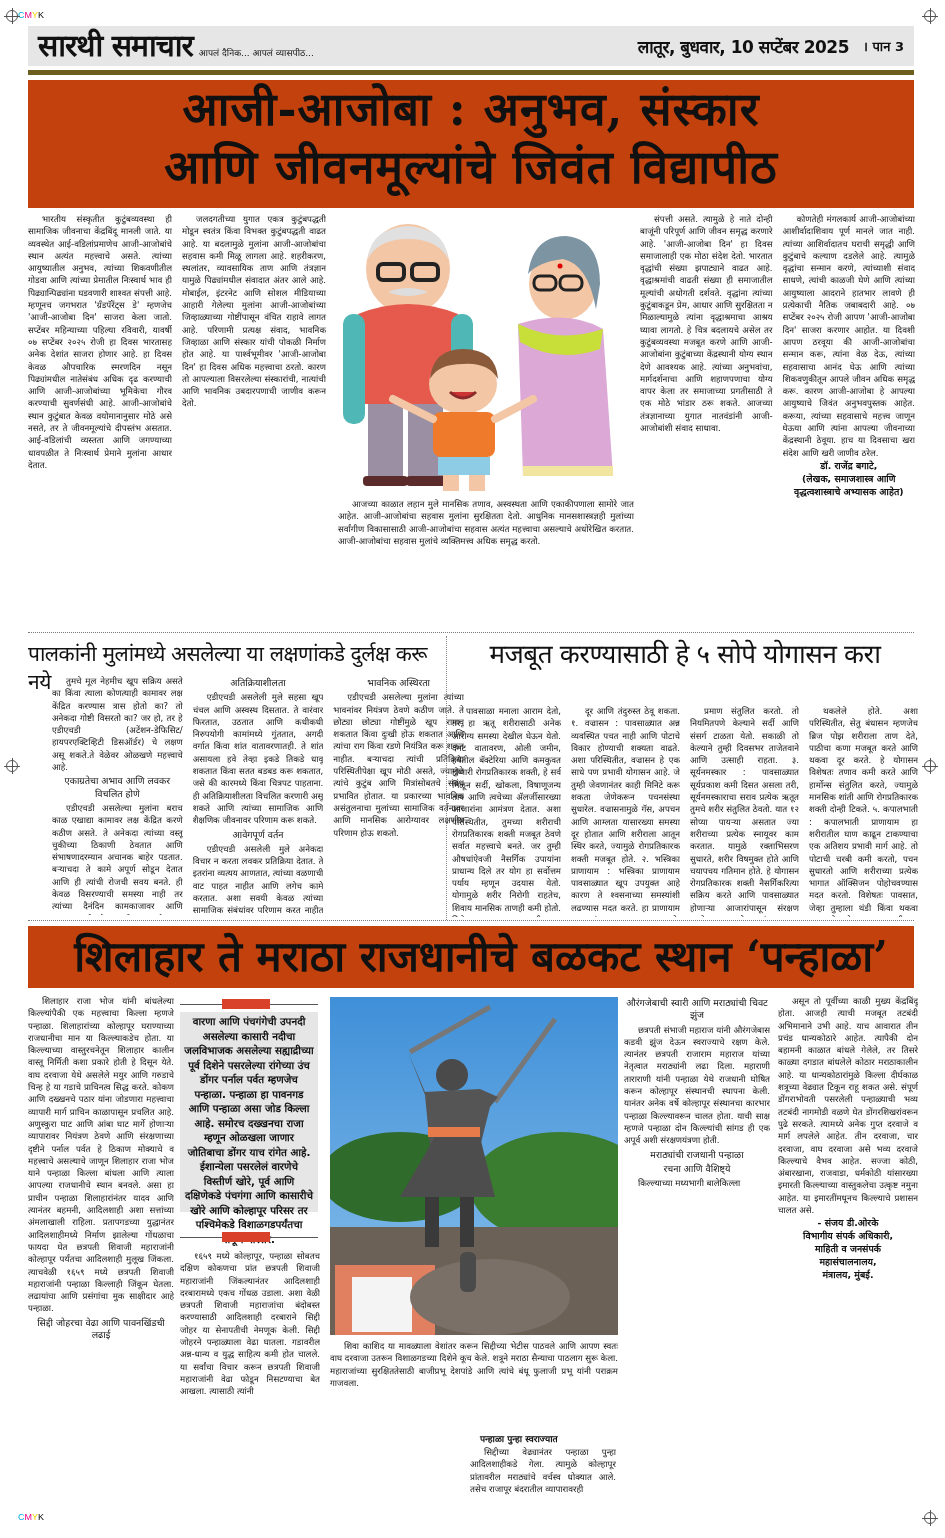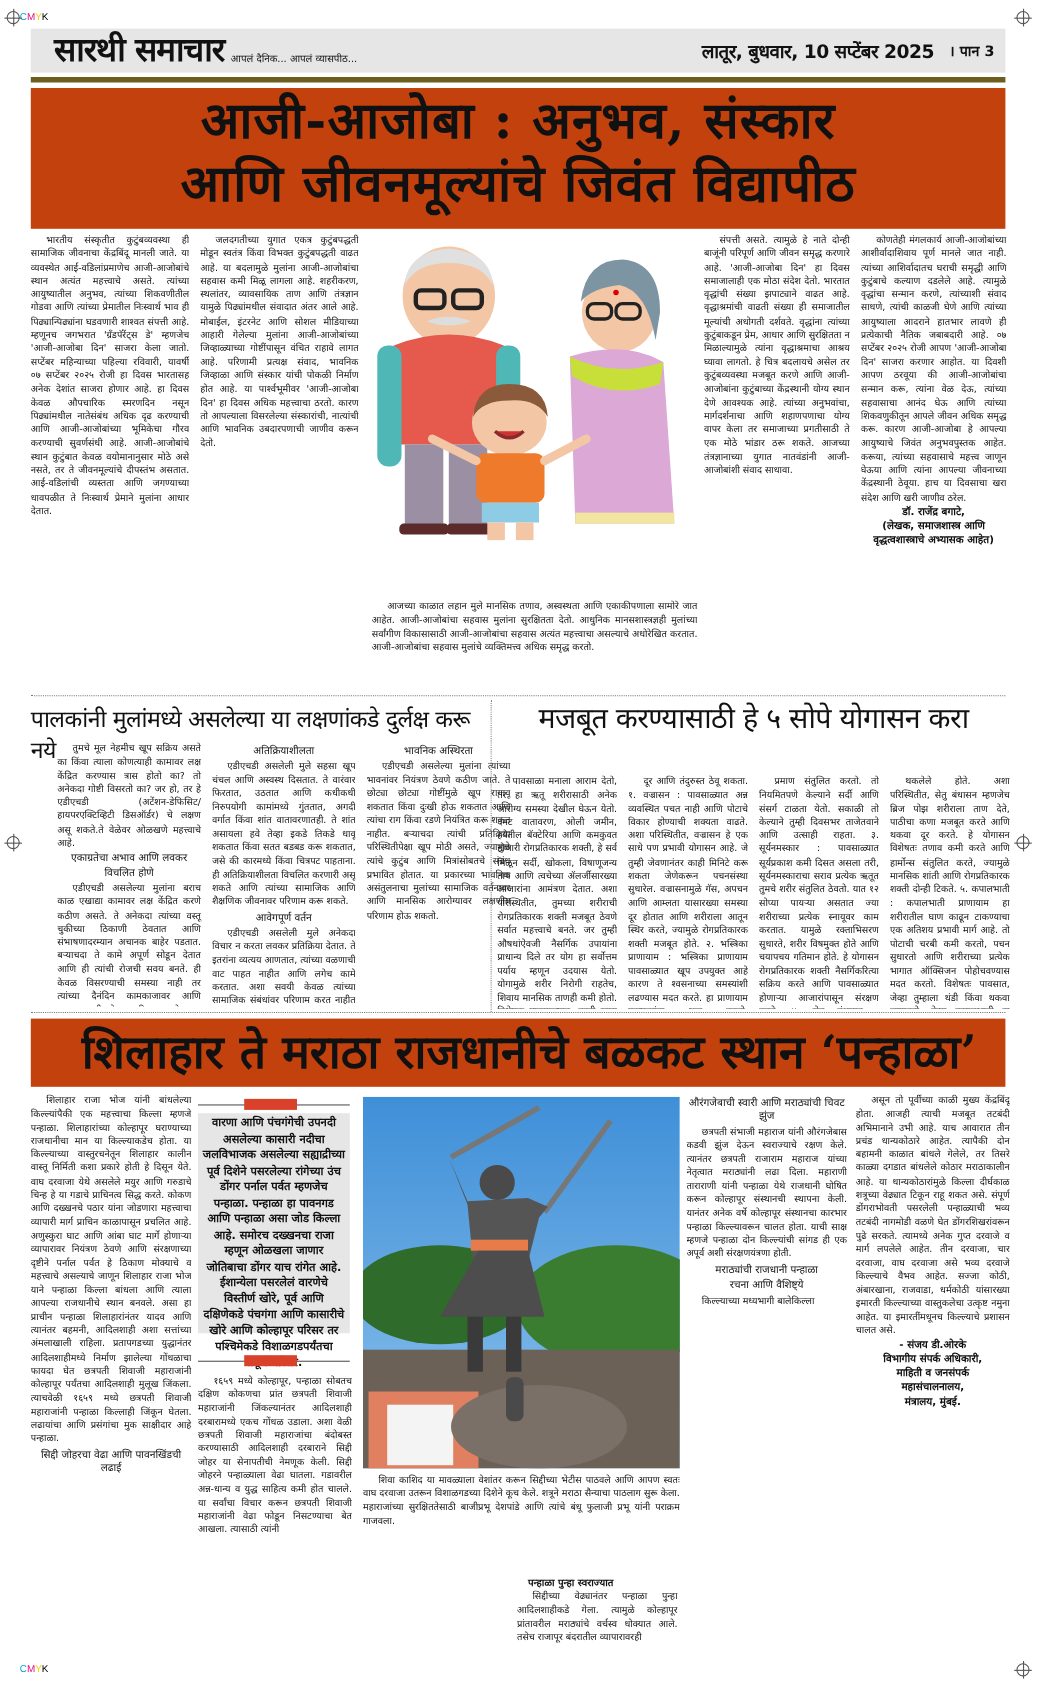--- a/index.html
+++ b/index.html
@@ -8,21 +8,21 @@
 
   .cmyk { position: absolute; left: 18px; font-size: 9px; font-family: "Liberation Sans", sans-serif; }
   .cmyk .c { color: #00a8e0; } .cmyk .m { color: #e6007e; } .cmyk .y { color: #f2d000; } .cmyk .k { color: #000; }
   .cmyk-top { top: 10px; } .cmyk-bot { top: 1512px; }
   .reg { position: absolute; width: 12px; height: 12px; border: 1px solid #555; border-radius: 50%; }
   .reg::before { content: ""; position: absolute; left: 5px; top: -3px; width: 1px; height: 16px; background: #555; }
   .reg::after { content: ""; position: absolute; top: 5px; left: -3px; height: 1px; width: 16px; background: #555; }
 
   .masthead { position: absolute; left: 28px; top: 26px; width: 886px; height: 40px; background: #e6e6e6;
     display: flex; align-items: center; padding: 0 10px; }
-  .mast-title { font-family: "DejaVu Serif", serif; font-weight: bold; font-size: 30px; letter-spacing: -1px; line-height: 1; margin-left: 11px; }
+  .mast-title { font-family: "DejaVu Serif", serif; font-weight: bold; font-size: 30px; letter-spacing: -1px; line-height: 1; }
   .mast-tag { font-size: 9px; margin-left: 6px; margin-top: 12px; }
   .mast-date { margin-left: auto; font-size: 17px; font-weight: bold; font-family: "DejaVu Sans", sans-serif; letter-spacing: -0.5px; }
   .mast-page { font-size: 13px; margin-left: 14px; font-weight: bold; }
   .mast-rule { position: absolute; left: 28px; top: 70px; width: 886px; height: 5px; background: #6b5e1f; }
 
   .headline-box { position: absolute; left: 28px; width: 886px; background: #c2410c; text-align: center; }
   .hl1 { top: 80px; height: 128px; }
   .hl1 .line { font-family: "DejaVu Serif", serif; font-weight: bold; font-size: 46px; line-height: 58px; letter-spacing: 1px; }
   .hl3 { top: 926px; height: 62px; }
   .hl3 .line { font-family: "DejaVu Serif", serif; font-weight: bold; font-size: 42px; line-height: 62px; padding-left: 20px; }
@@ -114,21 +114,21 @@
   <path d="M92 165 Q95 135 125 135 Q158 135 160 165 Q150 148 125 150 Q100 150 92 165Z" fill="#8a5a3a"></path>
   <path d="M112 178 Q125 190 138 178" stroke="#8a2a2a" stroke-width="3" fill="#c33"></path>
   <rect x="95" y="198" width="62" height="45" rx="8" fill="#f07a2c"></rect>
   <line x1="95" y1="205" x2="55" y2="185" stroke="#f3c6a5" stroke-width="8" stroke-linecap="round"></line>
   <line x1="157" y1="205" x2="195" y2="185" stroke="#f3c6a5" stroke-width="8" stroke-linecap="round"></line>
   <rect x="100" y="243" width="52" height="18" fill="#8ecbe4"></rect>
   <rect x="105" y="261" width="16" height="16" fill="#f3c6a5"></rect>
   <rect x="131" y="261" width="16" height="16" fill="#f3c6a5"></rect>
 </svg>
 
-<div class="cols" style="left:338px;top:498px;width:296px;height:130px;margin-top:48px;">
+<div class="cols" style="left:338px;top:498px;width:296px;height:130px;">
   <div class="col">
       <p>आजच्या काळात लहान मुले मानसिक तणाव, अस्वस्थता आणि एकाकीपणाला सामोरे जात आहेत. आजी-आजोबांचा सहवास मुलांना सुरक्षितता देतो. आधुनिक मानसशास्त्रज्ञही मुलांच्या सर्वांगीण विकासासाठी आजी-आजोबांचा सहवास अत्यंत महत्त्वाचा असल्याचे अधोरेखित करतात. आजी-आजोबांचा सहवास मुलांचे व्यक्तिमत्त्व अधिक समृद्ध करतो.</p>
     </div>
 </div>
 
 <div class="cols" style="left:640px;top:213px;width:275px;height:415px;">
   <div class="col">
       <p>संपत्ती असते. त्यामुळे हे नाते दोन्ही बाजूंनी परिपूर्ण आणि जीवन समृद्ध करणारे आहे. 'आजी-आजोबा दिन' हा दिवस समाजालाही एक मोठा संदेश देतो. भारतात वृद्धांची संख्या झपाट्याने वाढत आहे. वृद्धाश्रमांची वाढती संख्या ही समाजातील मूल्यांची अधोगती दर्शवते. वृद्धांना त्यांच्या कुटुंबाकडून प्रेम, आधार आणि सुरक्षितता न मिळाल्यामुळे त्यांना वृद्धाश्रमाचा आश्रय घ्यावा लागतो. हे चित्र बदलायचे असेल तर कुटुंबव्यवस्था मजबूत करणे आणि आजी-आजोबांना कुटुंबाच्या केंद्रस्थानी योग्य स्थान देणे आवश्यक आहे. त्यांच्या अनुभवांचा, मार्गदर्शनाचा आणि शहाणपणाचा योग्य वापर केला तर समाजाच्या प्रगतीसाठी ते एक मोठे भांडार ठरू शकते. आजच्या तंत्रज्ञानाच्या युगात नातवंडांनी आजी-आजोबांशी संवाद साधावा.</p>
     </div>
   <div class="col">

